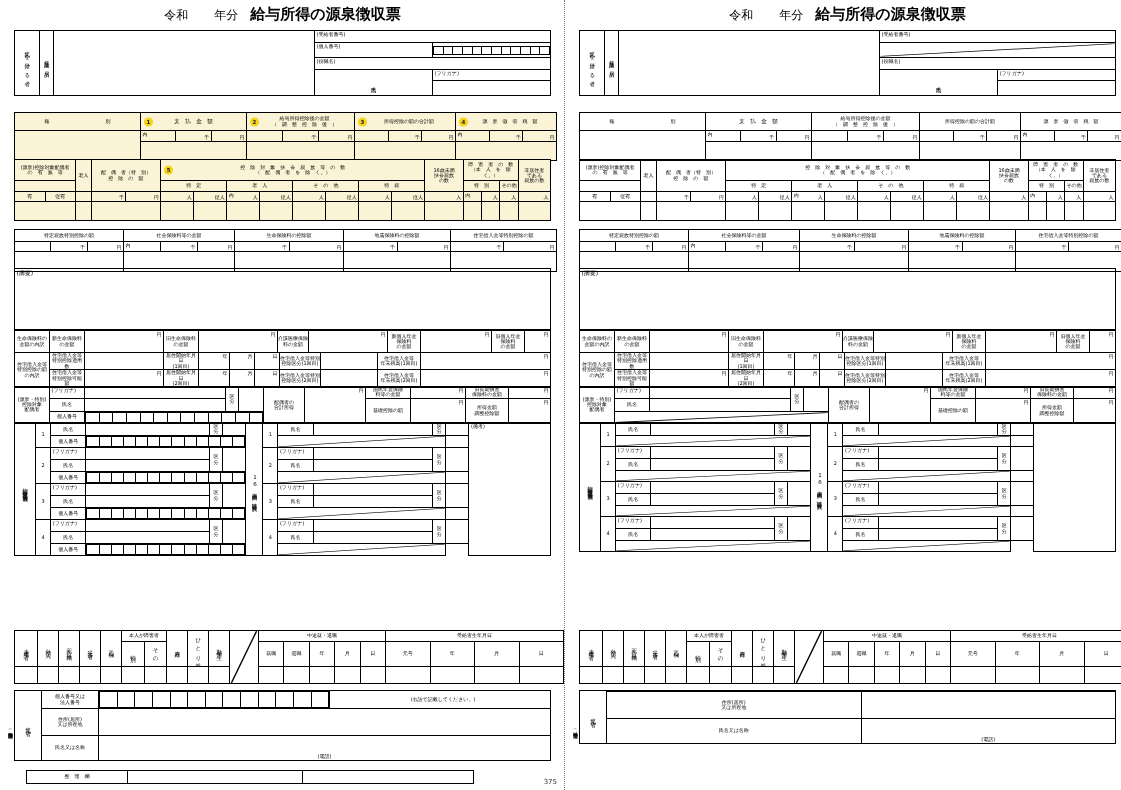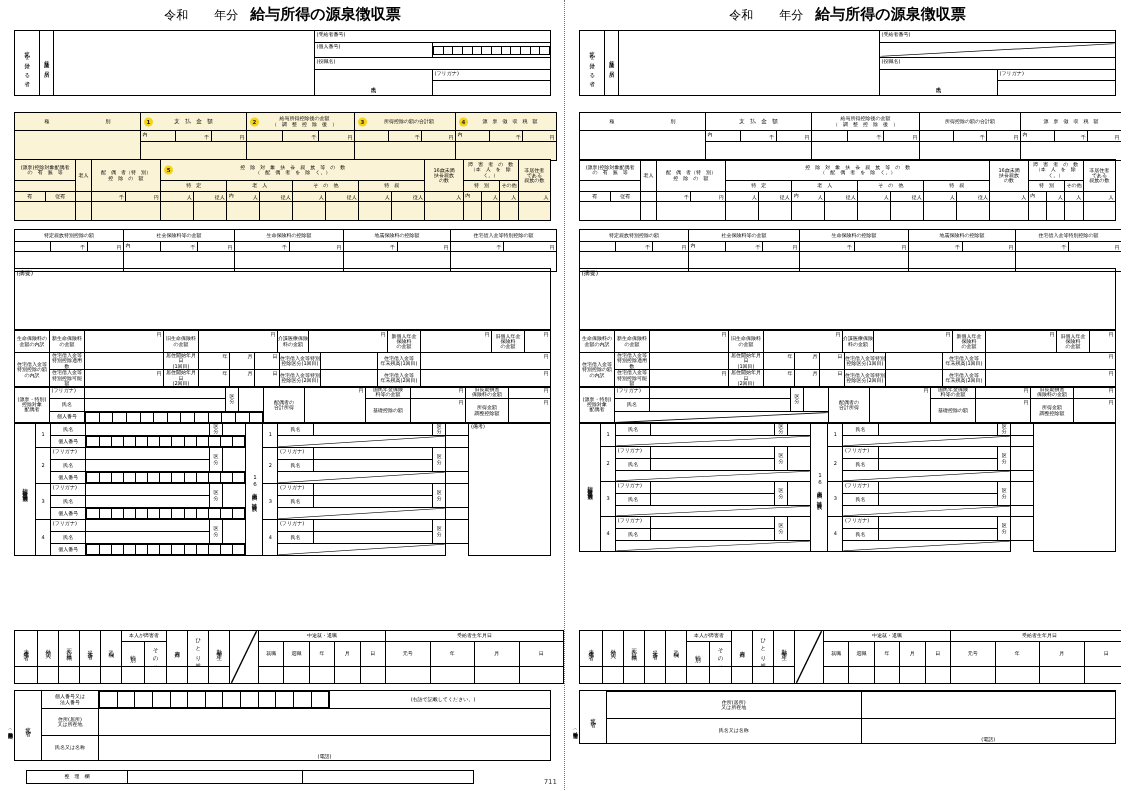--- a/index.html
+++ b/index.html
@@ -940,21 +940,21 @@
     <table class="f" style="position:absolute;left:26px;top:770px;width:448px;">
       <tbody>
           <tr>
         <td style="width:100px;height:12px;"><span>整　理　欄</span></td>
         <td style="width:174px;"></td>
         <td></td>
       </tr>
     </tbody>
       </table>
 
-    <div class="pagenum">711</div>
+    <div class="pagenum">375</div>
   </div>
 
   <div class="cutline"></div>
 
   <div class="sheet right">
     <div class="title">
       <span class="era">令和</span><span class="gap"></span><span class="era">年分</span><span class="main">給与所得の源泉徴収票</span>
     </div>
 
     <table class="f" style="position:absolute;left:14px;top:30px;width:537px;">

